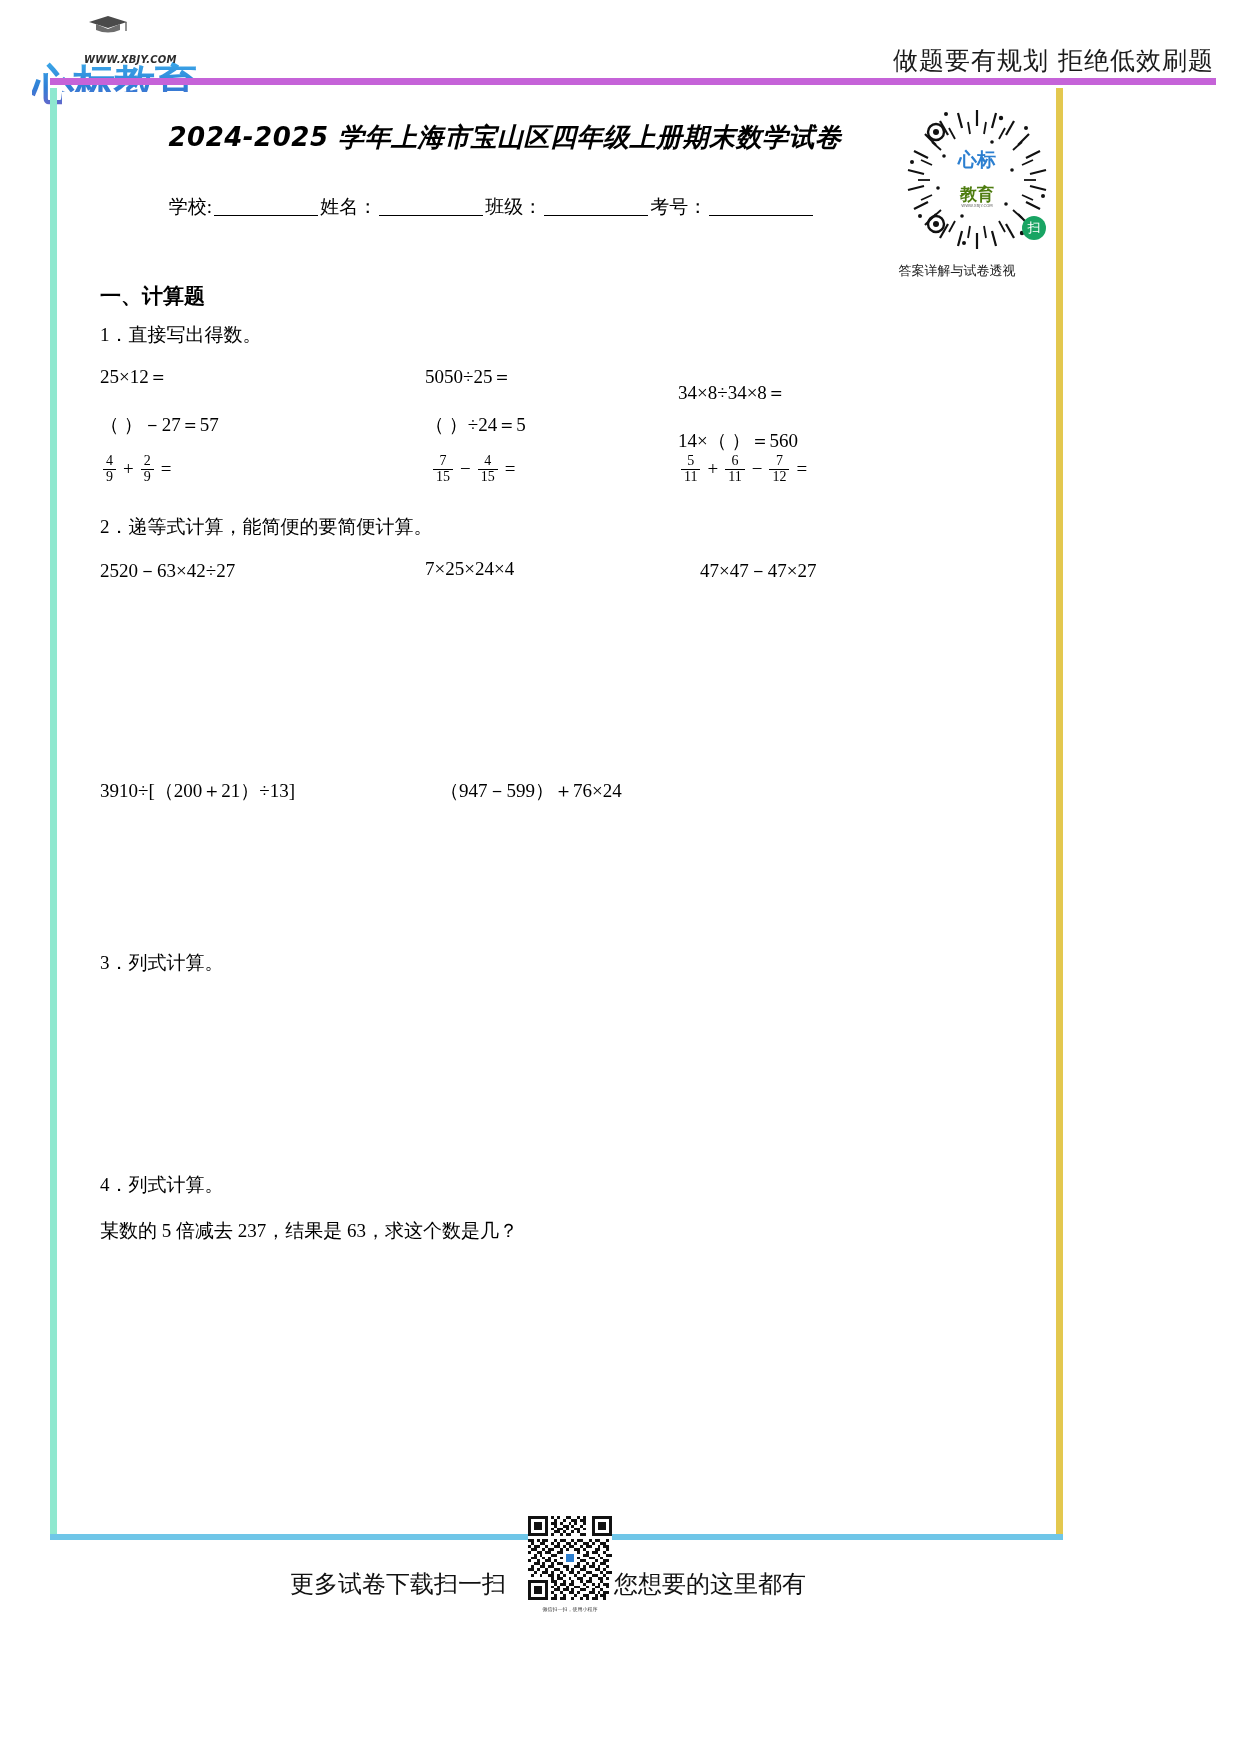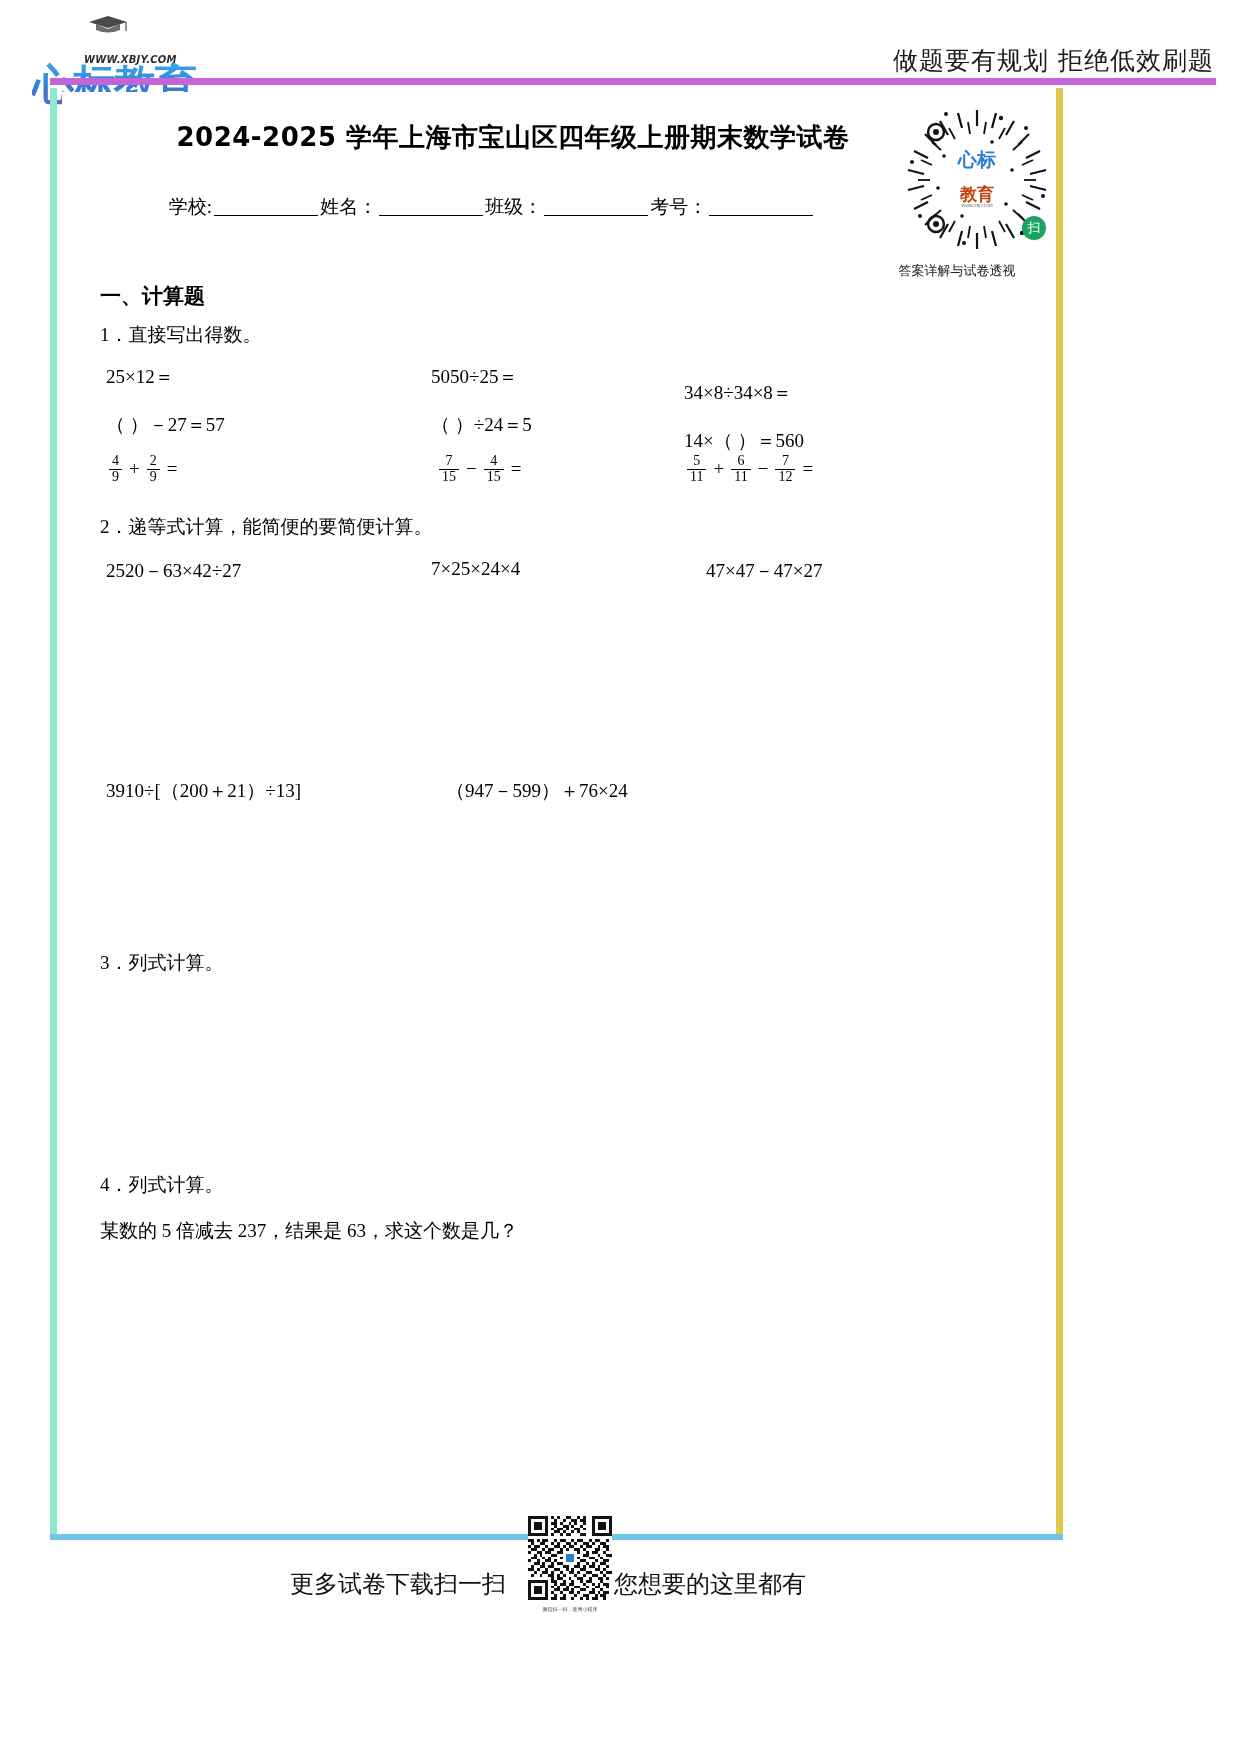--- a/index.html
+++ b/index.html
@@ -114,28 +114,29 @@
     position: absolute;
     left: 62px;
     top: 92px;
     width: 994px;
     height: 1442px;
     background: #fff;
   }
 
   .paper-title {
     position: absolute;
-    left: 16px; top: 28px;
+    left: 8px; top: 28px;
     width: 870px;
     text-align: center;
     font-family: "DejaVu Sans", sans-serif;
     font-weight: bold;
     font-size: 26px;
     letter-spacing: 0.5px;
     color: #000;
+    font-style: italic;
   }
 
   .info-line {
     position: absolute;
     left: 0; top: 102px;
     width: 860px;
     text-align: center;
     font-size: 19px;
     white-space: nowrap;
   }
@@ -167,21 +168,21 @@
     font-family: "DejaVu Sans", sans-serif;
     font-weight: bold;
     font-size: 19px;
     color: #2c7fd0;
     display: block;
   }
   .radial-qr .center-logo .l2 {
     font-family: "DejaVu Sans", sans-serif;
     font-weight: bold;
     font-size: 17px;
-    color: #c2410c;
+    color: #4d7c0f;
     display: block;
     margin-top: 17px;
   }
   .radial-qr .center-logo .l3 {
     font-family: "DejaVu Sans", sans-serif;
     font-size: 4px;
     color: #6c6c6c;
     display: block;
     margin-top: 1px;
   }
@@ -219,21 +220,21 @@
     font-size: 21px;
   }
   .q-stem {
     position: absolute;
     left: 38px;
     font-size: 19px;
     white-space: nowrap;
   }
   .expr-row {
     position: absolute;
-    left: 44px;
+    left: 38px;
     width: 930px;
     height: 34px;
   }
   .expr {
     position: absolute;
     font-size: 19px;
     white-space: nowrap;
   }
   .col1 { left: 0px; }
   .col2 { left: 325px; }

